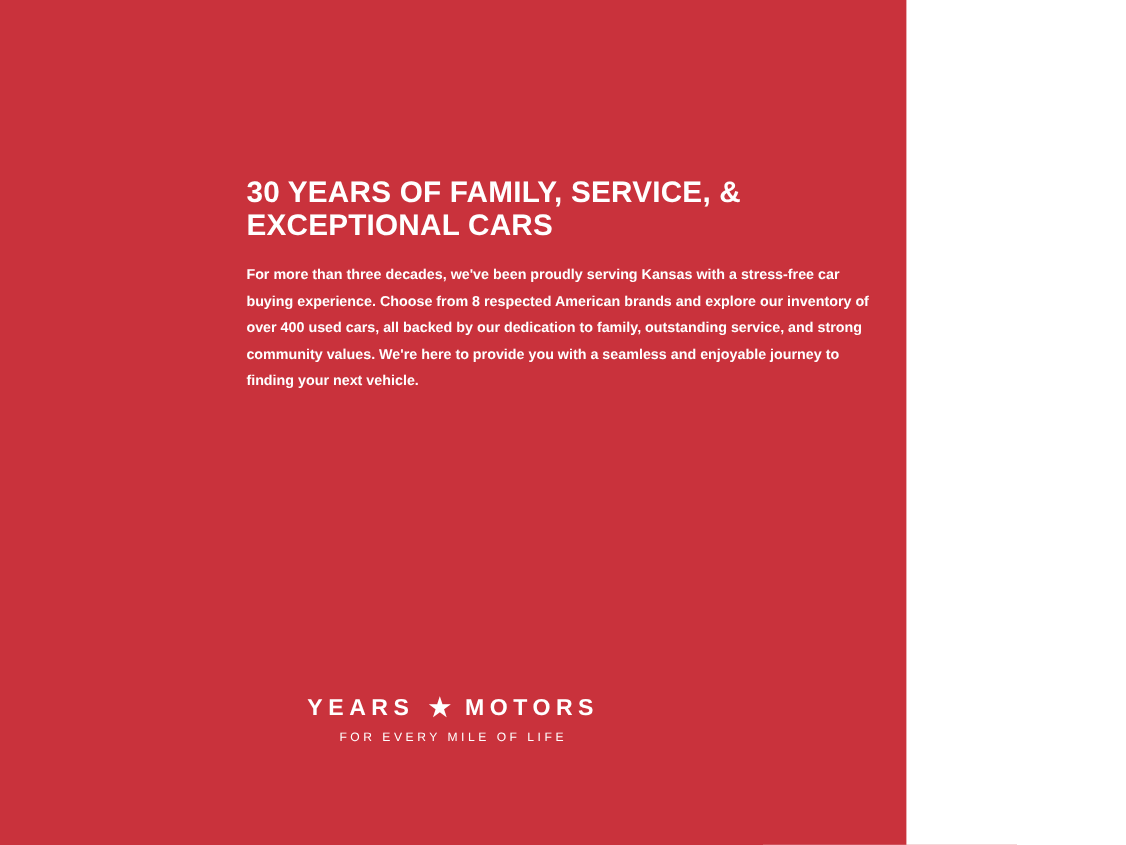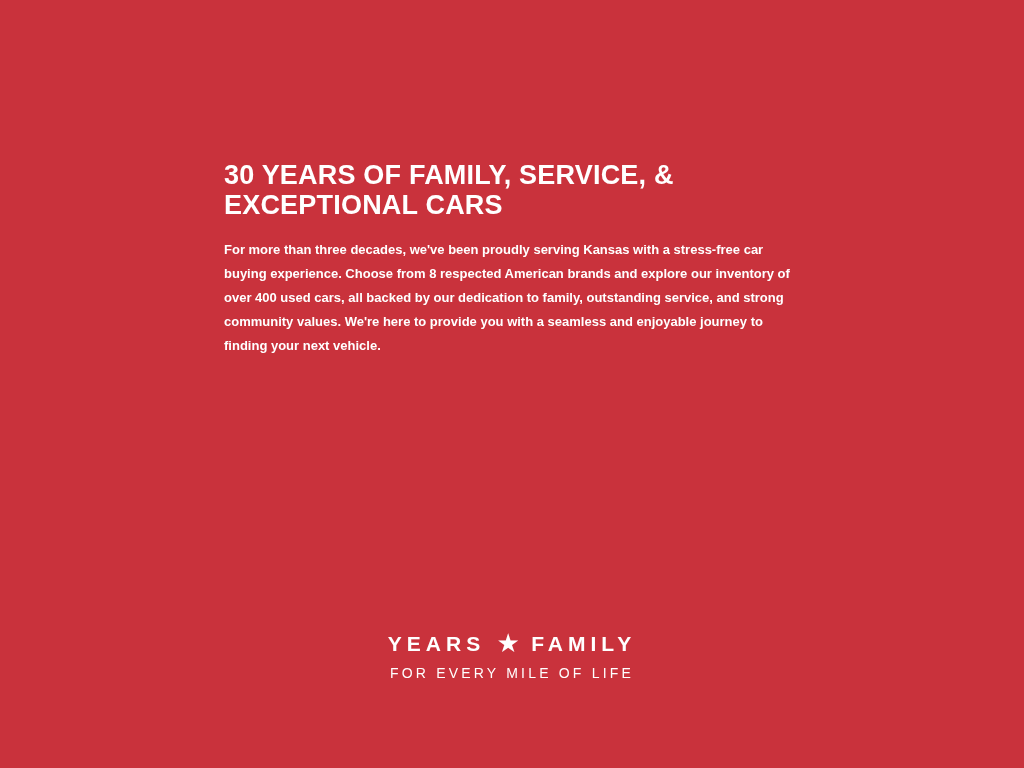--- a/index.html
+++ b/index.html
@@ -8,21 +8,21 @@
   }
   body {
     width: 1024px;
     height: 768px;
     overflow: hidden;
     font-family: "Liberation Sans", sans-serif;
     background: #ffffff;
   }
   .page {
     position: relative;
-    width: 1024px;
+    width: 824px;
     height: 768px;
     background: #c9323c;
     box-sizing: border-box;
   }
   .content {
     position: absolute;
     left: 224px;
     top: 160px;
     width: 590px;
   }
@@ -70,39 +70,39 @@
     display: inline-block;
     width: 26px;
     height: 26px;
     line-height: 26px;
     font-size: 26px;
     color: #ffffff;
     text-align: center;
   }
   .logo-tagline {
     font-family: "Liberation Sans", sans-serif;
-    font-size: 14px;
+    font-size: 11px;
     letter-spacing: 3.2px;
     color: #ffffff;
     margin-top: 9px;
     text-align: center;
   }
 </style>
 </head>
 <body>
 
 <div class="page">
 
   <div class="content">
     <h1 class="headline">30 YEARS OF FAMILY, SERVICE, &amp; EXCEPTIONAL CARS</h1>
     <p class="body-copy">For more than three decades, we've been proudly serving Kansas with a stress-free car buying experience. Choose from 8 respected American brands and explore our inventory of over 400 used cars, all backed by our dedication to family, outstanding service, and strong community values. We're here to provide you with a seamless and enjoyable journey to finding your next vehicle.</p>
   </div>
 
   <div class="logo-block">
     <div class="logo-row">
       <span class="logo-word">YEARS</span>
       <span class="logo-star">★</span>
-      <span class="logo-word">FAMILY</span>
+      <span class="logo-word">MOTORS</span>
     </div>
     <div class="logo-tagline">FOR EVERY MILE OF LIFE</div>
   </div>
 
 </div>
 
 </body></html>

